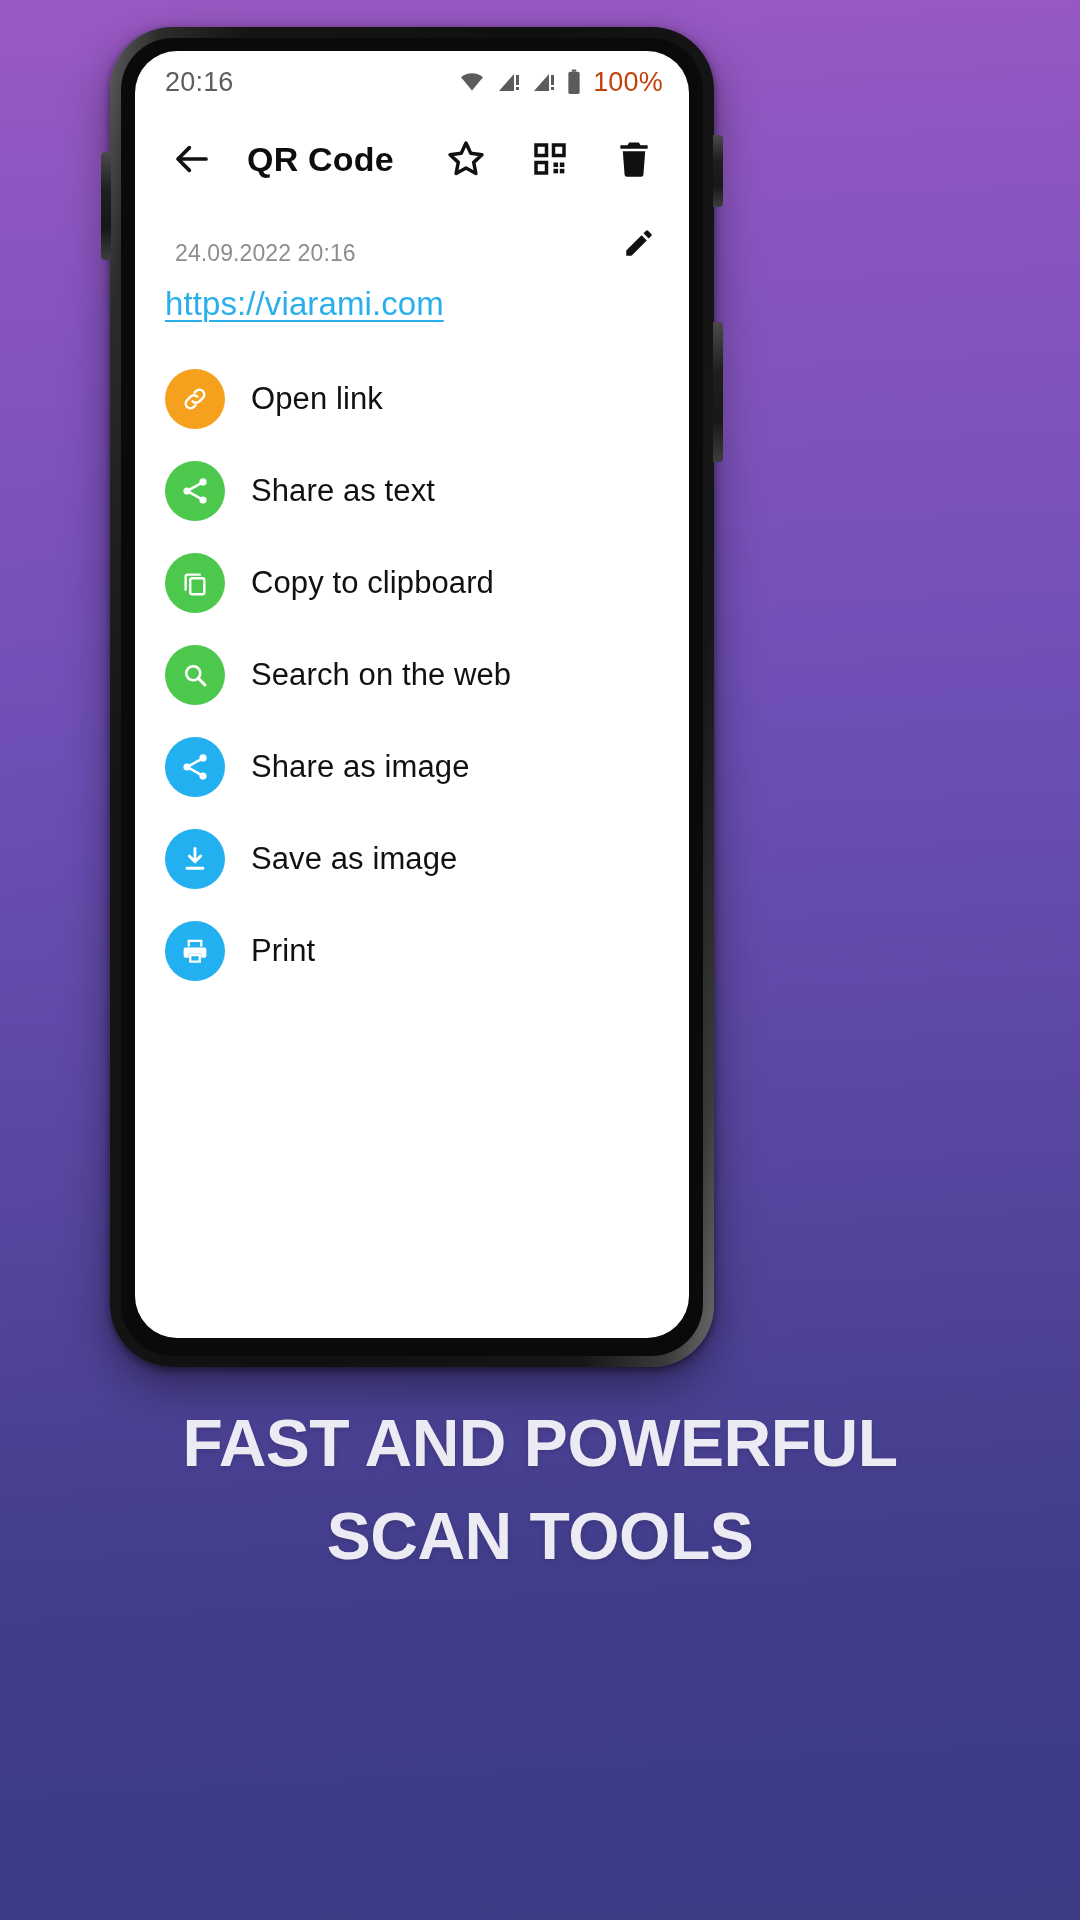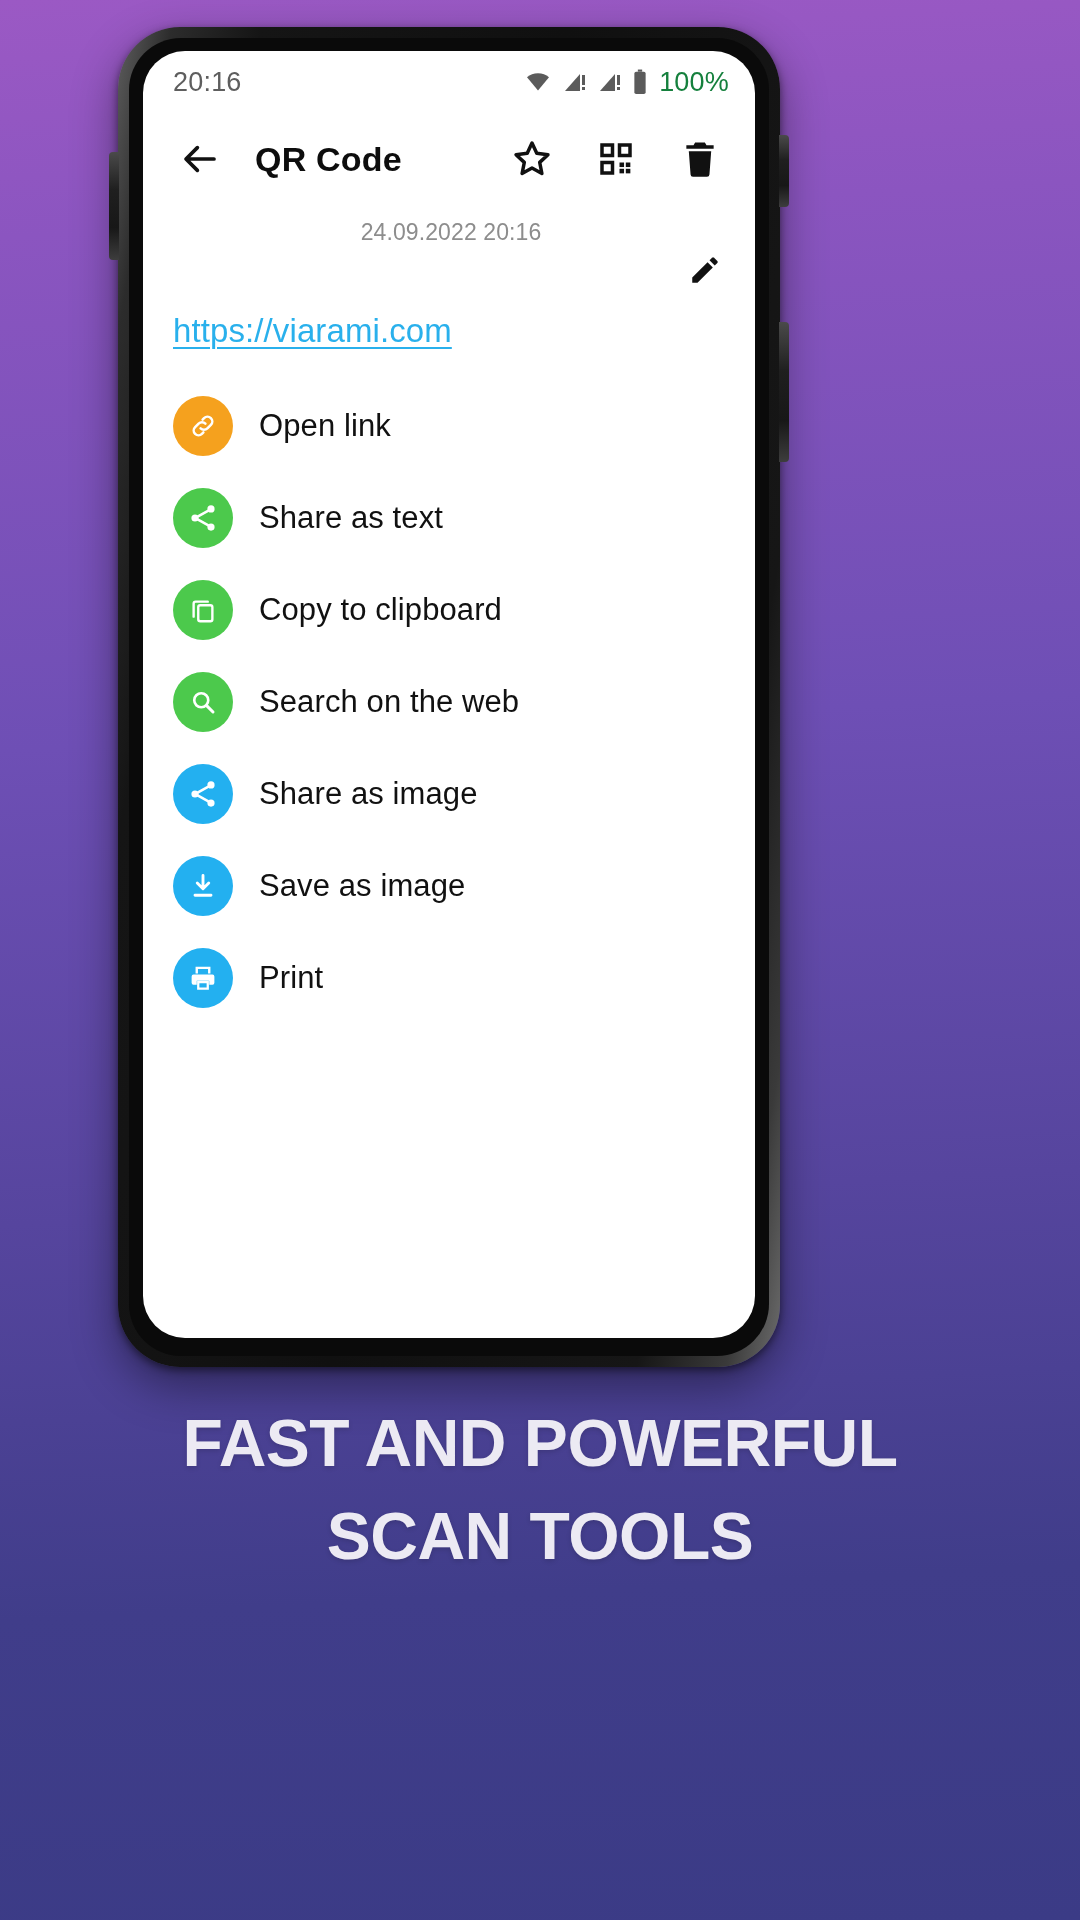--- a/index.html
+++ b/index.html
@@ -9,22 +9,22 @@
     overflow: hidden;
   }
   body {
     background: linear-gradient(177deg, #9B59C4 0%, #8B55C0 12%, #6E4FB5 38%, #56459E 62%, #403D8A 82%, #3B3B86 100%);
     position: relative;
   }
 
   
   #phone {
     position: absolute;
-    left: 118px; top: 27px;
-    width: 662px; height: 1340px;
+    left: 110px; top: 27px;
+    width: 604px; height: 1340px;
     border-radius: 62px;
     background: linear-gradient(100deg,#5e5e5e 0%,#2c2c2c 6%,#151515 16%,#101010 50%,#161616 84%,#3a3a3a 94%,#6d6d6d 100%);
     box-shadow: 0 18px 46px rgba(0,0,0,.42), 0 3px 8px rgba(0,0,0,.5);
     padding: 11px;
   }
   #phone-inner {
     width: 100%; height: 100%;
     border-radius: 52px;
     background: #0a0a0a;
     padding: 13px 14px 18px 14px;
@@ -55,21 +55,21 @@
   #status-time {
     font-size: 27px; letter-spacing: .2px;
     color: #5e5e5e; font-weight: 400;
   }
   #status-right {
     margin-left: auto;
     display: flex; align-items: center; gap: 9px;
   }
   #status-right svg { display: block; }
   #battery-pct {
-    font-size: 27px; color: #15803d; margin-left: 2px; letter-spacing: .2px;
+    font-size: 27px; color: #c2410c; margin-left: 2px; letter-spacing: .2px;
   }
 
   
   #toolbar {
     height: 92px;
     display: flex; align-items: center;
     padding: 0 26px 0 28px;
   }
   .tb-icon {
     width: 58px; height: 58px;
@@ -77,23 +77,22 @@
     flex: 0 0 auto;
   }
   #app-title {
     font-size: 34px; font-weight: 700; color: #0d0d0d;
     margin-left: 26px; letter-spacing: .2px;
   }
   #toolbar-actions { margin-left: auto; display: flex; align-items: center; gap: 26px; }
 
   
   #meta-row {
-    display: flex; align-items: center;
-    padding: 14px 26px 0 30px;
-    flex-direction: column;
+    display: flex; align-items: flex-end;
+    padding: 14px 26px 0 40px;
   }
   #scan-date { font-size: 23px; color: #8d8d8d; letter-spacing: .1px; }
   #edit-btn { margin-left: auto; width: 48px; height: 48px; display:flex; align-items:center; justify-content:center; }
 
   
   #url-wrap { padding: 18px 30px 0 30px; }
   #qr-url {
     font-size: 33px; color: #29B0EC;
     text-decoration: underline;
     text-decoration-color: #29B0EC;

